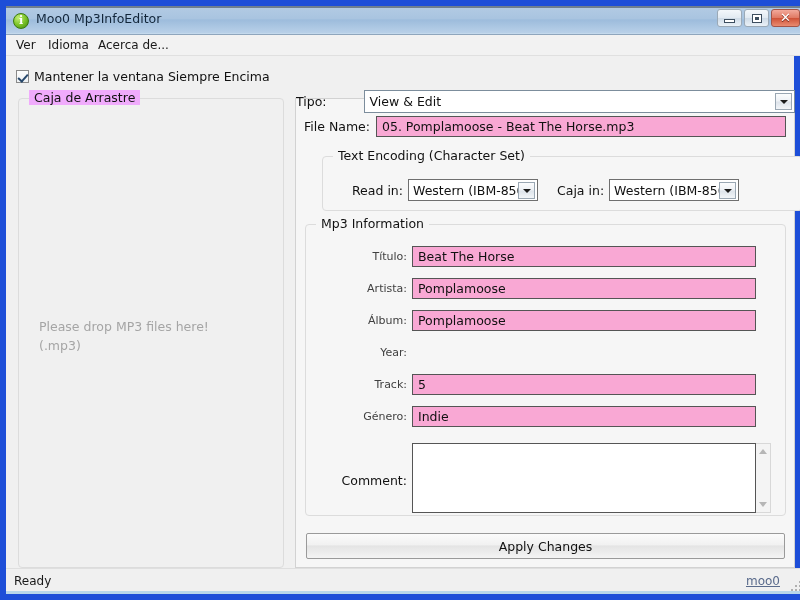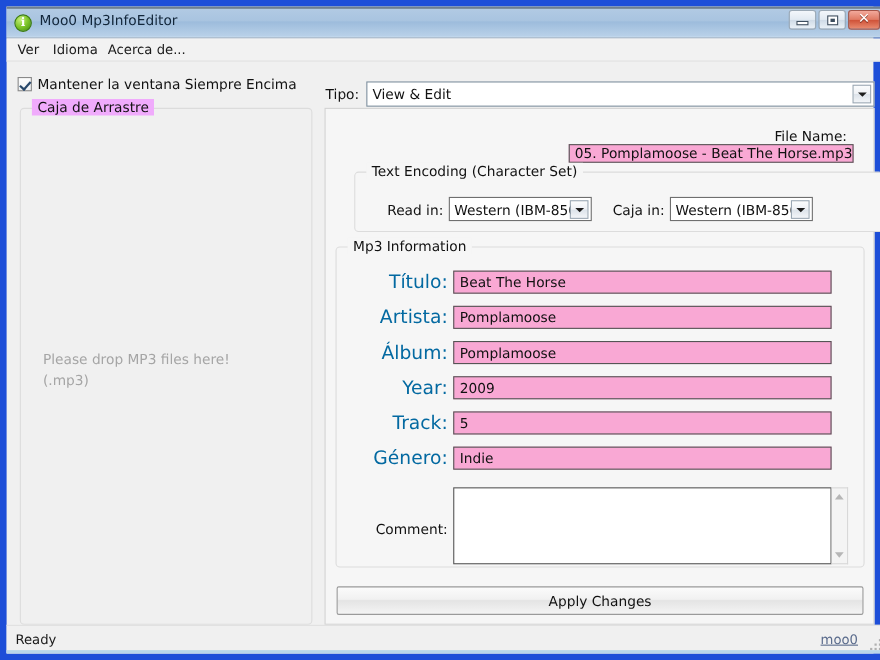--- a/index.html
+++ b/index.html
@@ -201,41 +201,42 @@
     left: 289px; top: 92px;
     width: 500px;
     height: 470px;
     background: #f6f6f6;
     border: 1px solid #d2d2d2;
     box-sizing: border-box;
   }
 
   .tipo-row {
     position: absolute;
-    left: 290px; top: 67px;
+    left: 290px; top: 83px;
     width: 499px;
     height: 25px;
     display: flex;
     align-items: center;
   }
   .tipo-label {
     font-size: 12.5px;
     color: #111111;
     margin-right: 6px;
     white-space: nowrap;
   }
   .combo {
     position: relative;
     flex: 1;
     height: 23px;
     border: 1px solid #7c8d9c;
     background: #ffffff;
     box-sizing: border-box;
     display: flex;
     align-items: center;
+    margin-left: 31px;
   }
   .combo-text {
     font-size: 12.5px;
     color: #111111;
     padding-left: 5px;
     overflow: hidden;
     white-space: nowrap;
   }
   .combo-arrow {
     position: absolute;
@@ -249,25 +250,24 @@
     content: "";
     position: absolute;
     left: 4px; top: 6px;
     border-left: 4px solid transparent;
     border-right: 4px solid transparent;
     border-top: 4px solid #1c1c1c;
   }
 
   .filename-row {
     position: absolute;
-    left: 288px; top: 110px;
+    left: 298px; top: 110px;
     width: 482px;
     display: flex;
-    align-items: flex-end;
-    flex-direction: column;
+    align-items: center;
   }
   .filename-label {
     font-size: 12.5px;
     color: #111111;
     white-space: nowrap;
     margin-right: 6px;
   }
   .textbox {
     border: 1px solid #555555;
     background: #f9a8d4;
@@ -339,22 +339,22 @@
     position: absolute;
     left: 0;
     width: 100%;
     height: 23px;
     display: flex;
     align-items: center;
   }
   .field-label {
     width: 106px;
     text-align: right;
-    font-size: 17px;
-    color: #0369a1;
+    font-size: 11px;
+    color: #404040;
     white-space: nowrap;
     padding-right: 5px;
     box-sizing: border-box;
   }
   .field-input {
     width: 344px;
   }
   .comment-row {
     position: absolute;
     left: 0; top: 218px;
@@ -538,21 +538,20 @@
       <div class="textbox field-input">Pomplamoose</div>
     </div>
 
     <div class="field-row" style="top:84px;">
       <span class="field-label">Álbum:</span>
       <div class="textbox field-input">Pomplamoose</div>
     </div>
 
     <div class="field-row" style="top:116px;">
       <span class="field-label">Year:</span>
-      <div class="textbox field-input">2009</div>
     </div>
 
     <div class="field-row" style="top:148px;">
       <span class="field-label">Track:</span>
       <div class="textbox field-input">5</div>
     </div>
 
     <div class="field-row" style="top:180px;">
       <span class="field-label">Género:</span>
       <div class="textbox field-input">Indie</div>

